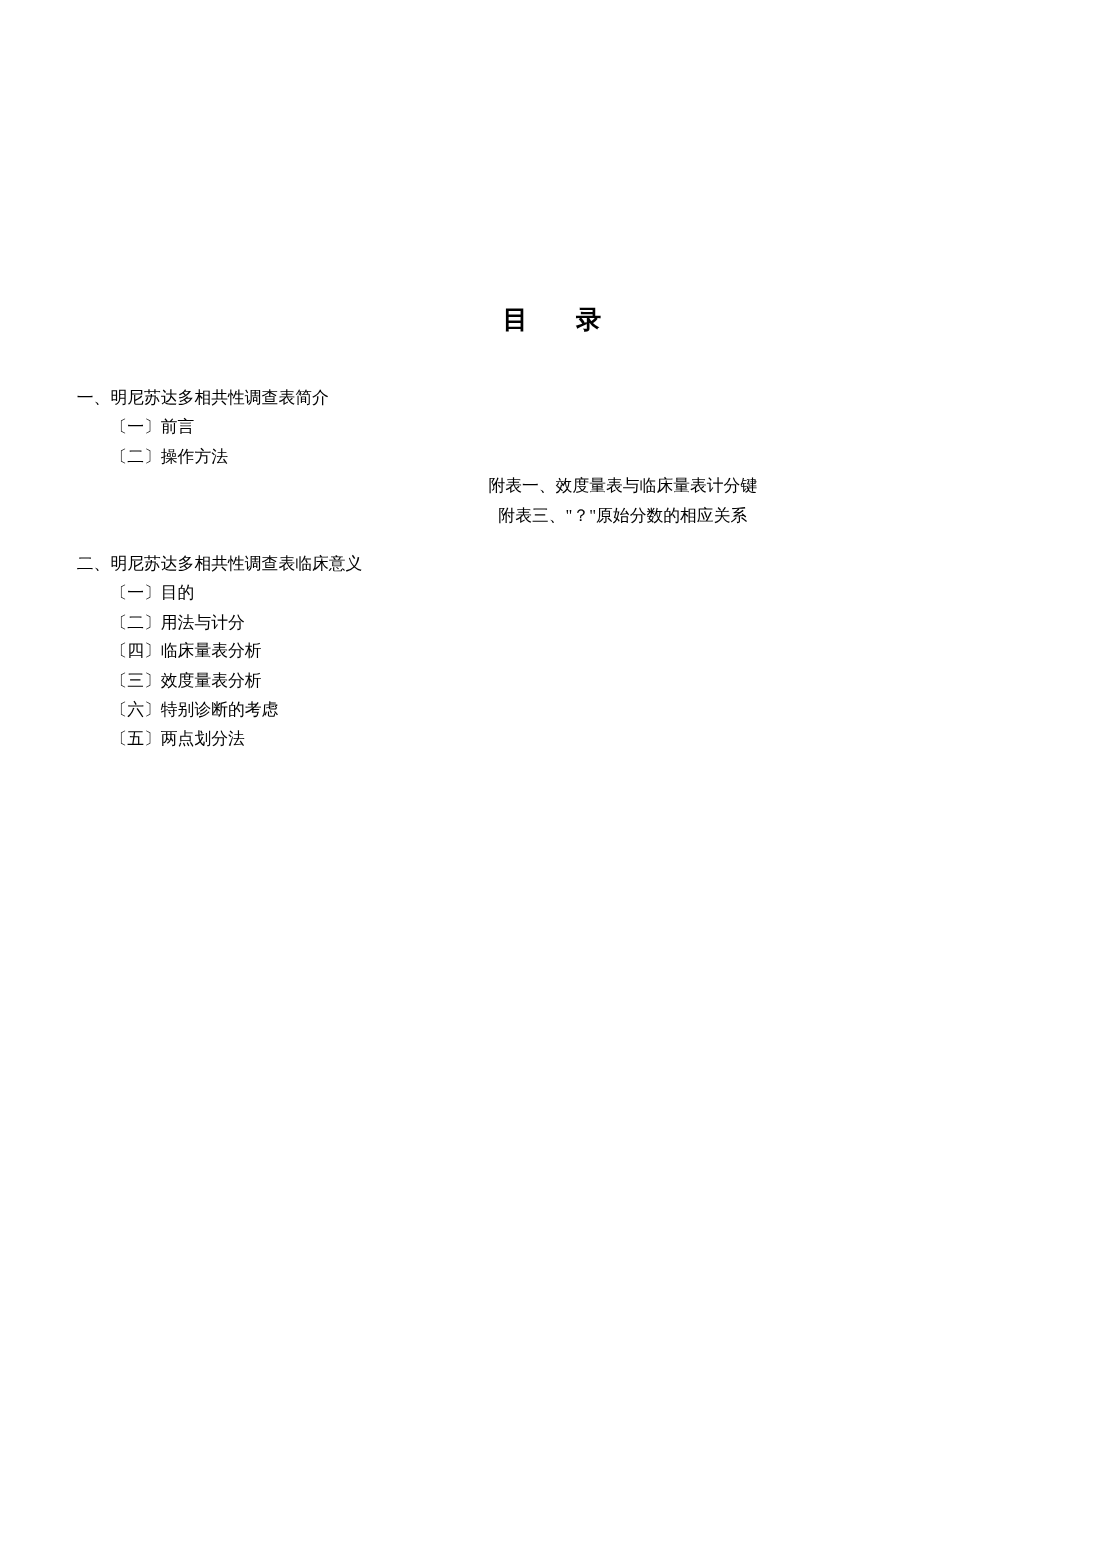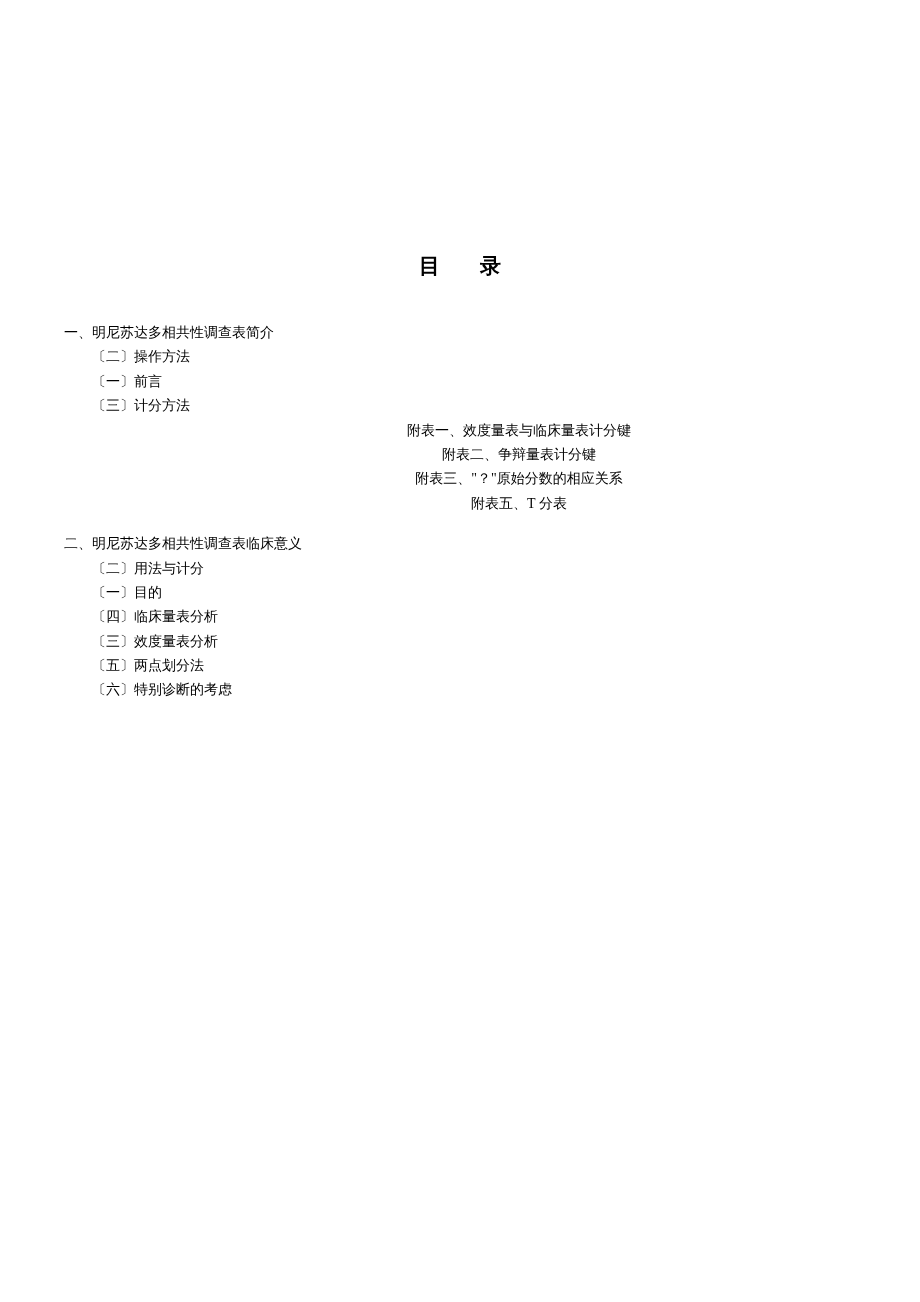--- a/index.html
+++ b/index.html
@@ -46,28 +46,25 @@
       text-align: center;
     }
   </style>
 </head>
 <body>
 
 <div class="title">目录</div>
 
 <div class="content">
   <div class="section-heading">一、明尼苏达多相共性调查表简介</div>
+  <div class="sub-item">〔一〕前言</div>
   <div class="sub-item">〔二〕操作方法</div>
-  <div class="sub-item">〔一〕前言</div>
-  <div class="sub-item">〔三〕计分方法</div>
   <div class="appendix-item">附表一、效度量表与临床量表计分键</div>
-  <div class="appendix-item">附表二、争辩量表计分键</div>
   <div class="appendix-item">附表三、"？"原始分数的相应关系</div>
-  <div class="appendix-item">附表五、T 分表</div>
 
   <div class="section-heading second">二、明尼苏达多相共性调查表临床意义</div>
+  <div class="sub-item">〔一〕目的</div>
   <div class="sub-item">〔二〕用法与计分</div>
-  <div class="sub-item">〔一〕目的</div>
   <div class="sub-item">〔四〕临床量表分析</div>
   <div class="sub-item">〔三〕效度量表分析</div>
+  <div class="sub-item">〔六〕特别诊断的考虑</div>
   <div class="sub-item">〔五〕两点划分法</div>
-  <div class="sub-item">〔六〕特别诊断的考虑</div>
 </div>
 
 </body></html>

